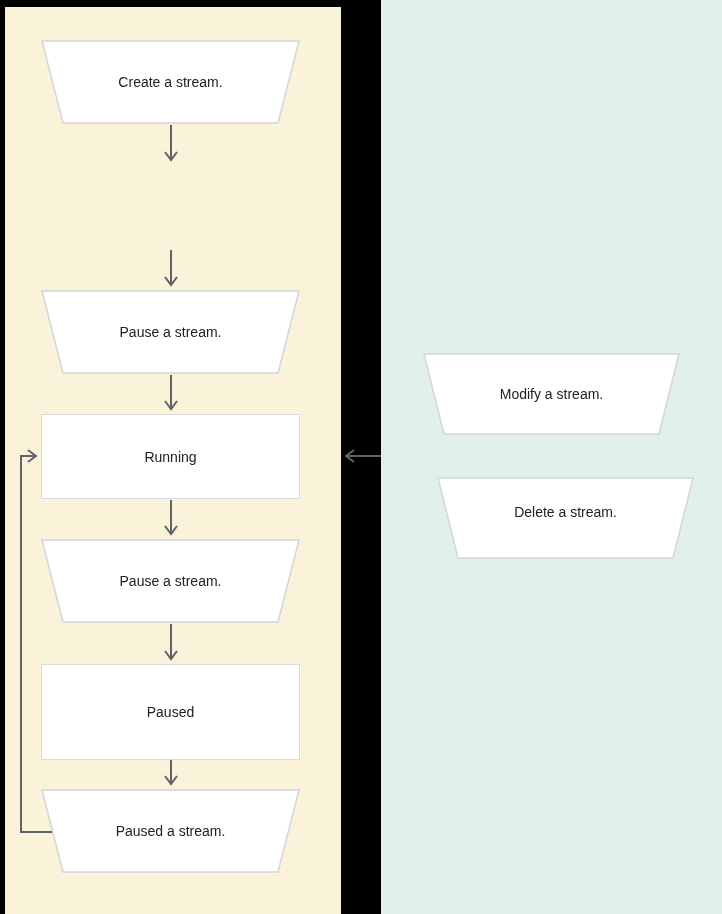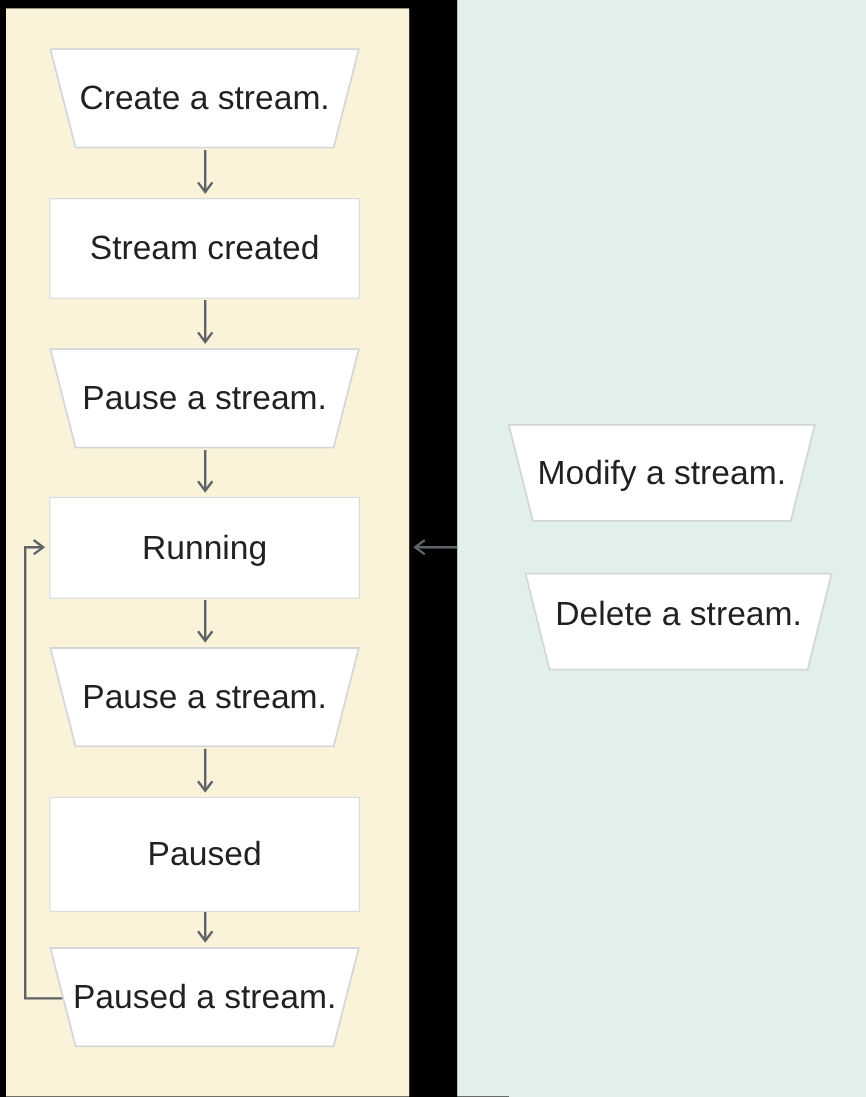--- a/index.html
+++ b/index.html
@@ -66,21 +66,21 @@
   }
   .node .label {
     position: absolute;
     left: 0;
     top: 0;
     right: 0;
     bottom: 0;
     display: flex;
     align-items: center;
     justify-content: center;
-    font-size: 28px;
+    font-size: 14px;
     color: #202124;
     white-space: nowrap;
   }
 </style>
 </head>
 <body>
 
 <div class="canvas">
 
   <div class="panel panel-lifecycle"></div>
@@ -102,23 +102,20 @@
     <path d="M52,832 H21 V456 H36" marker-end="url(#chev)"></path>
   </svg>
 
   <div class="node" style="left:41px; top:40px; width:259px; height:84px;">
     <svg width="259" height="84" viewBox="0 0 259 84">
       <polygon class="shape-poly" points="1,1 258,1 237,83 22,83"></polygon>
     </svg>
     <div class="label">Create a stream.</div>
   </div>
 
-  <div class="node node-rect" style="left:41px; top:165px; width:259px; height:84px;">
-    <div class="label">Stream created</div>
-  </div>
 
   <div class="node" style="left:41px; top:290px; width:259px; height:84px;">
     <svg width="259" height="84" viewBox="0 0 259 84">
       <polygon class="shape-poly" points="1,1 258,1 237,83 22,83"></polygon>
     </svg>
     <div class="label">Pause a stream.</div>
   </div>
 
   <div class="node node-rect" style="left:41px; top:414px; width:259px; height:85px;">
     <div class="label">Running</div>

